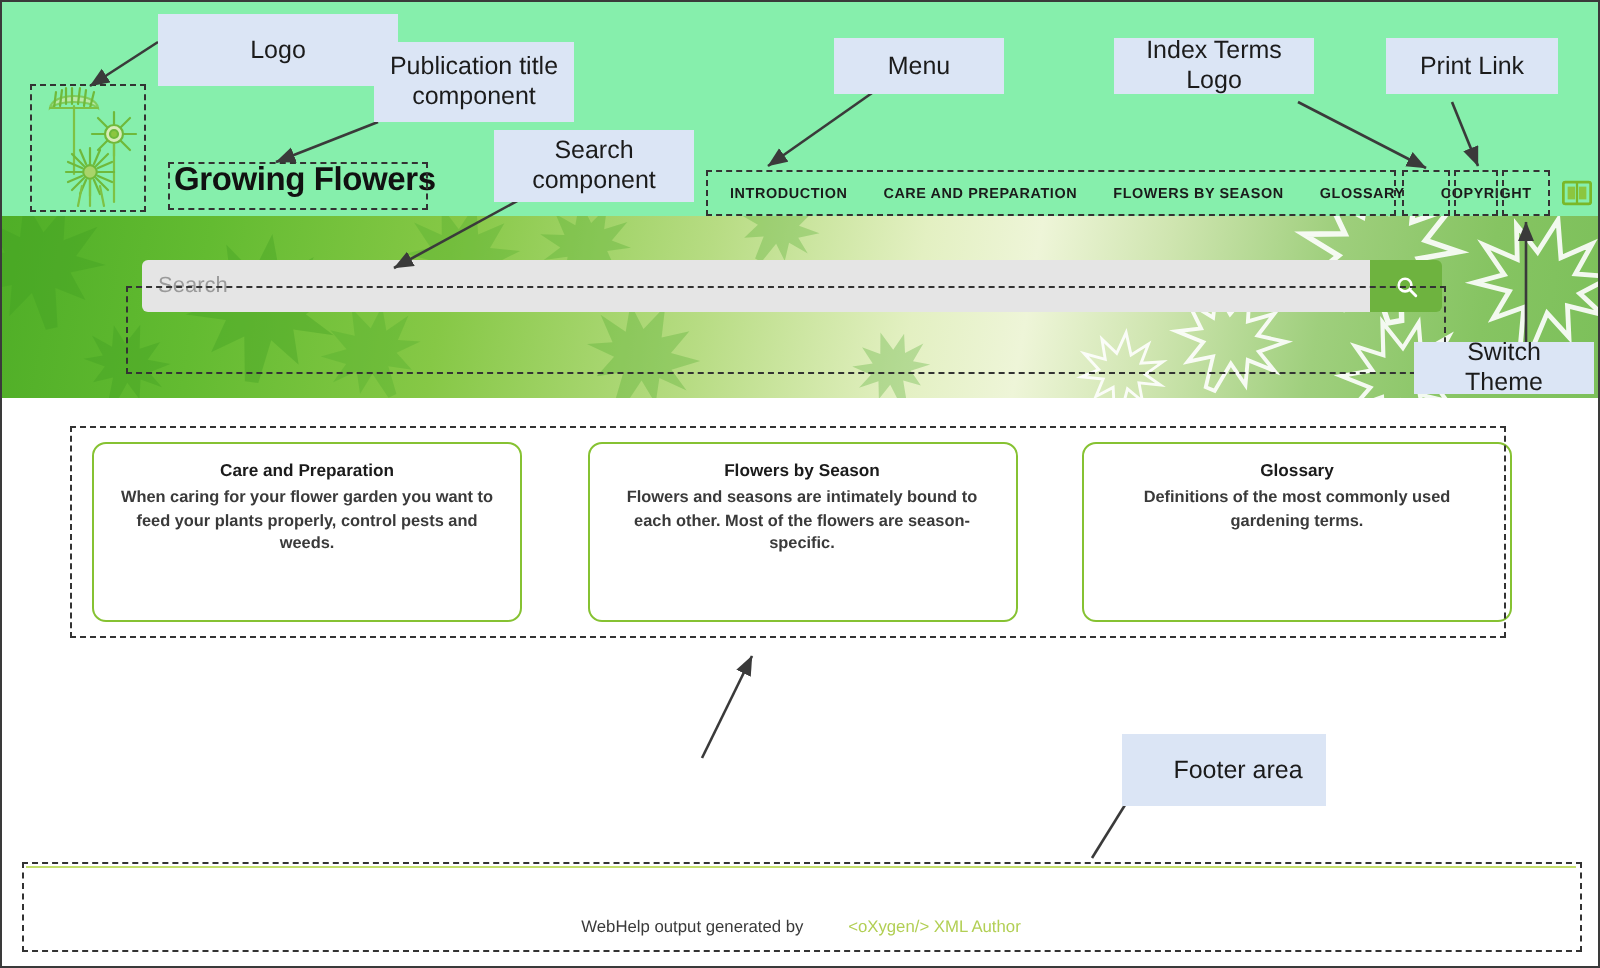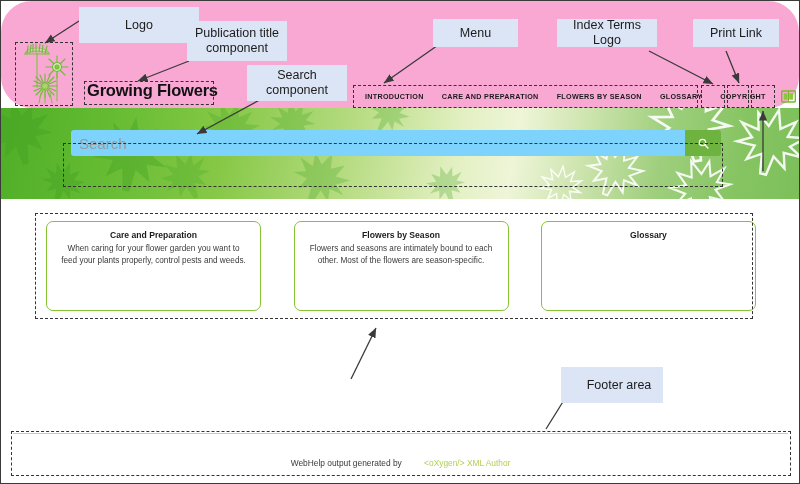--- a/index.html
+++ b/index.html
@@ -51,23 +51,22 @@
     z-index: 30;
     pointer-events: none;
   }
 
   
   #header {
     position: absolute;
     left: 0; top: 0;
     width: 798px;
     height: 107px;
-    background: #f9a8d4;
+    background: #86efac;
     z-index: 5;
-    border-radius: 31px;
   }
   #logo-box {
     position: absolute;
     left: 16px;
     top: 40px;
     width: 60px;
     height: 65px;
   }
   #pub-title {
     position: absolute;
@@ -139,23 +138,23 @@
     top: 22px;
     width: 650px;
     height: 26px;
     display: flex;
     z-index: 6;
   }
   #search-input {
     flex: 1;
     border: none;
     outline: none;
-    background: #7dd3fc;
+    background: #e5e5e5;
     font-family: "Liberation Sans", sans-serif;
-    font-size: 15px;
+    font-size: 11px;
     color: #555;
     padding: 0 8px;
     border-radius: 3px 0 0 3px;
   }
   #search-input::placeholder { color: #9a9a9a; }
   #search-btn {
     width: 36px;
     background: #6eb33f;
     border: none;
     border-radius: 0 3px 3px 0;
@@ -189,20 +188,21 @@
   .tile-title {
     font-size: 8.6px;
     font-weight: bold;
     color: #1b1b1b;
     margin-bottom: 3px;
   }
   .tile-desc {
     font-size: 8.2px;
     line-height: 11.5px;
     color: #3a3a3a;
+    font-weight: bold;
   }
 
   
   #footer {
     position: absolute;
     left: 12px;
     top: 432px;
     width: 775px;
     height: 41px;
     border-top: 1.6px solid #c3de6b;
@@ -352,20 +352,21 @@
     <div class="tile">
       <div class="tile-title">Care and Preparation</div>
       <div class="tile-desc">When caring for your flower garden you want to feed your plants properly, control pests and weeds.</div>
     </div>
     <div class="tile">
       <div class="tile-title">Flowers by Season</div>
       <div class="tile-desc">Flowers and seasons are intimately bound to each other. Most of the flowers are season-specific.</div>
     </div>
     <div class="tile">
       <div class="tile-title">Glossary</div>
+      <div class="tile-desc">Definitions of the most commonly used gardening terms.</div>
     </div>
   </div>
 
   <div id="footer">
     <div id="footer-text">
       <span>WebHelp output generated by </span><a id="footer-link" href="#">&lt;oXygen/&gt; XML Author</a>
     </div>
   </div>
 
   <div class="dashframe" style="left:14px;  top:41px;  width:58px;  height:64px;"></div>
@@ -393,18 +394,19 @@
       <line x1="725" y1="50" x2="738" y2="82"></line>
       <line x1="762" y1="170" x2="762" y2="110"></line>
       <line x1="350" y1="378" x2="375" y2="327"></line>
       <line x1="545" y1="428" x2="578" y2="375"></line>
     </g>
   </svg>
 
   <div class="callout" style="left:78px;  top:6px;   width:120px; height:36px;">Logo</div>
   <div class="callout" style="left:246px; top:64px;  width:100px; height:36px;">Search component</div>
   <div class="callout" style="left:186px; top:20px;  width:100px; height:40px;">Publication title component</div>
-  <div class="callout" style="left:432px; top:18px;  width:85px;  height:28px;">Menu</div>
+  <div class="callout" style="left:416px; top:18px;  width:85px;  height:28px;">Menu</div>
   <div class="callout" style="left:556px; top:18px;  width:100px; height:28px;">Index Terms Logo</div>
   <div class="callout" style="left:692px; top:18px;  width:86px;  height:28px;">Print Link</div>
+  <div class="callout" style="left:706px; top:170px; width:90px;  height:26px;">Switch Theme</div>
   <div class="callout" style="left:560px; top:366px; width:102px; height:36px;padding-left:20px;">Footer area</div>
 
 </div>
 
 </body></html>

